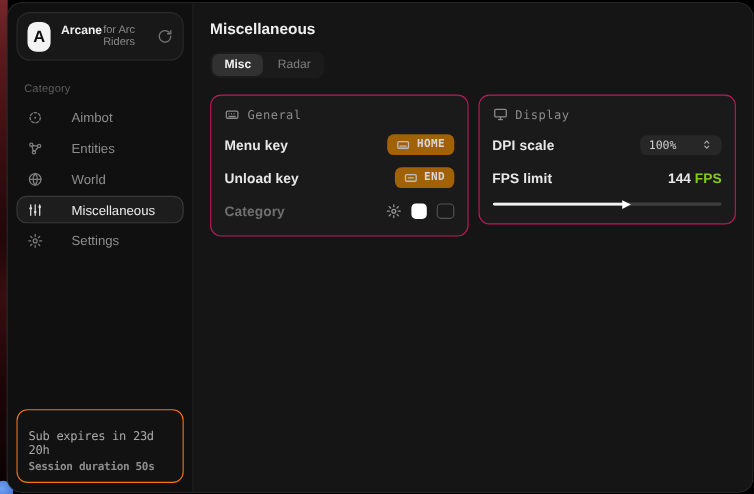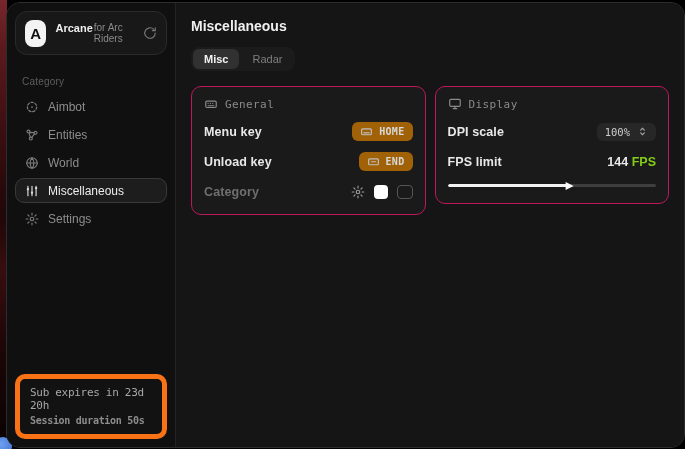--- a/index.html
+++ b/index.html
@@ -24,28 +24,28 @@
     background:#181818; display:flex; align-items:center; gap:9px; padding:0 9px; }
   .avatar { width:27px; height:27px; border-radius:8px; background:#f3f3f3; color:#101010;
     font-weight:bold; font-size:15px; display:flex; align-items:center; justify-content:center; }
   .brand-text { display:flex; flex-direction:row; gap:1px; }
   .brand-name { font-size:11px; font-weight:bold; color:#ededed; }
   .brand-sub { font-size:10px; color:#8a8a8a; }
   .brand-action { margin-left:auto; color:#767676; display:flex; cursor:pointer; }
 
   .category { margin:13px 15px 7px; font-size:10px; color:#5e5e5e; letter-spacing:.2px; }
   .nav { display:flex; flex-direction:column; gap:3px; padding:0 8px; }
-  .nav-item { height:25px; display:flex; align-items:center; gap:9px; padding:0 9px;
+  .nav-item { height:25px; display:flex; align-items:center; gap:26px; padding:0 9px;
     border-radius:9px; border:1px solid transparent; color:#8d8d8d; font-size:12px; cursor:pointer; }
   .nav-item .nicon { display:flex; color:#7d7d7d; }
   .nav-item.active { background:#1d1d1d; border-color:#3a3a3a; color:#ececec; }
   .nav-item.active .nicon { color:#dcdcdc; }
 
-  .sub-card { position:absolute; left:8px; right:8px; bottom:8px; border:5px solid #f97316;
-    border-radius:10px; padding:7px 10px 8px; background:#121212;
+  .sub-card { position:absolute; left:8px; right:8px; bottom:8px; border:1px solid #f97316;
+    border-radius:10px; padding:17px 10px 8px; background:#121212;
     font-family:"DejaVu Sans Mono", monospace; }
   .sub-line1 { font-size:11px; color:#a8a8a8; letter-spacing:-.3px; }
   .sub-line2 { font-size:10px; color:#8d8d8d; font-weight:bold; margin-top:3px; letter-spacing:-.3px; }
 
   
   .main { flex:1; background:#151515; padding:15px 15px; }
   .page-title { font-size:14px; font-weight:bold; color:#f0f0f0; }
   .tabs { margin-top:13px; display:inline-flex; background:#1b1b1b; border-radius:8px; padding:2px; gap:2px; }
   .tab { font-size:11px; padding:4px 11px; border-radius:6px; color:#7f7f7f; cursor:pointer; }
   .tab.active { background:#313131; color:#f2f2f2; font-weight:bold; }
@@ -63,21 +63,21 @@
     align-items:center; gap:6px; color:#d8d8d8; cursor:pointer;
     font-family:"DejaVu Sans Mono", monospace; font-size:10px; font-weight:bold; letter-spacing:.3px; }
   .key-badge .kicon { display:flex; color:#bdbdbd; }
 
   .ctrl-group { display:flex; align-items:center; gap:9px; }
   .gear-btn { display:flex; color:#9a9a9a; cursor:pointer; }
   .swatch { width:14px; height:14px; border-radius:4px; background:#fdfdfd; cursor:pointer; }
   .checkbox { width:16px; height:14px; border:1.5px solid #555; border-radius:4px; background:transparent; cursor:pointer; }
 
   .select-pill { background:#272727; border-radius:6px; padding:3px 8px; display:flex;
-    align-items:center; gap:7px; color:#cfcfcf; font-size:10.5px; cursor:pointer;
+    align-items:center; gap:22px; color:#cfcfcf; font-size:10.5px; cursor:pointer;
     font-family:"DejaVu Sans Mono", monospace; }
   .select-pill .sicon { display:flex; color:#a8a8a8; }
 
   .fps-value { font-size:12.5px; font-weight:bold; color:#e8e8e8; }
   .fps-unit { color:#84cc16; font-weight:bold; }
 
   .slider { margin-top:10px; position:relative; height:9px; display:flex; align-items:center; cursor:pointer; }
   .slider-track { width:100%; height:3px; background:#3e3e3e; border-radius:2px; overflow:hidden; }
   .slider-fill { height:100%; background:#f2f2f2; border-radius:2px; }
   .slider-thumb { position:absolute; top:50%; transform:translate(-30%,-50%);

